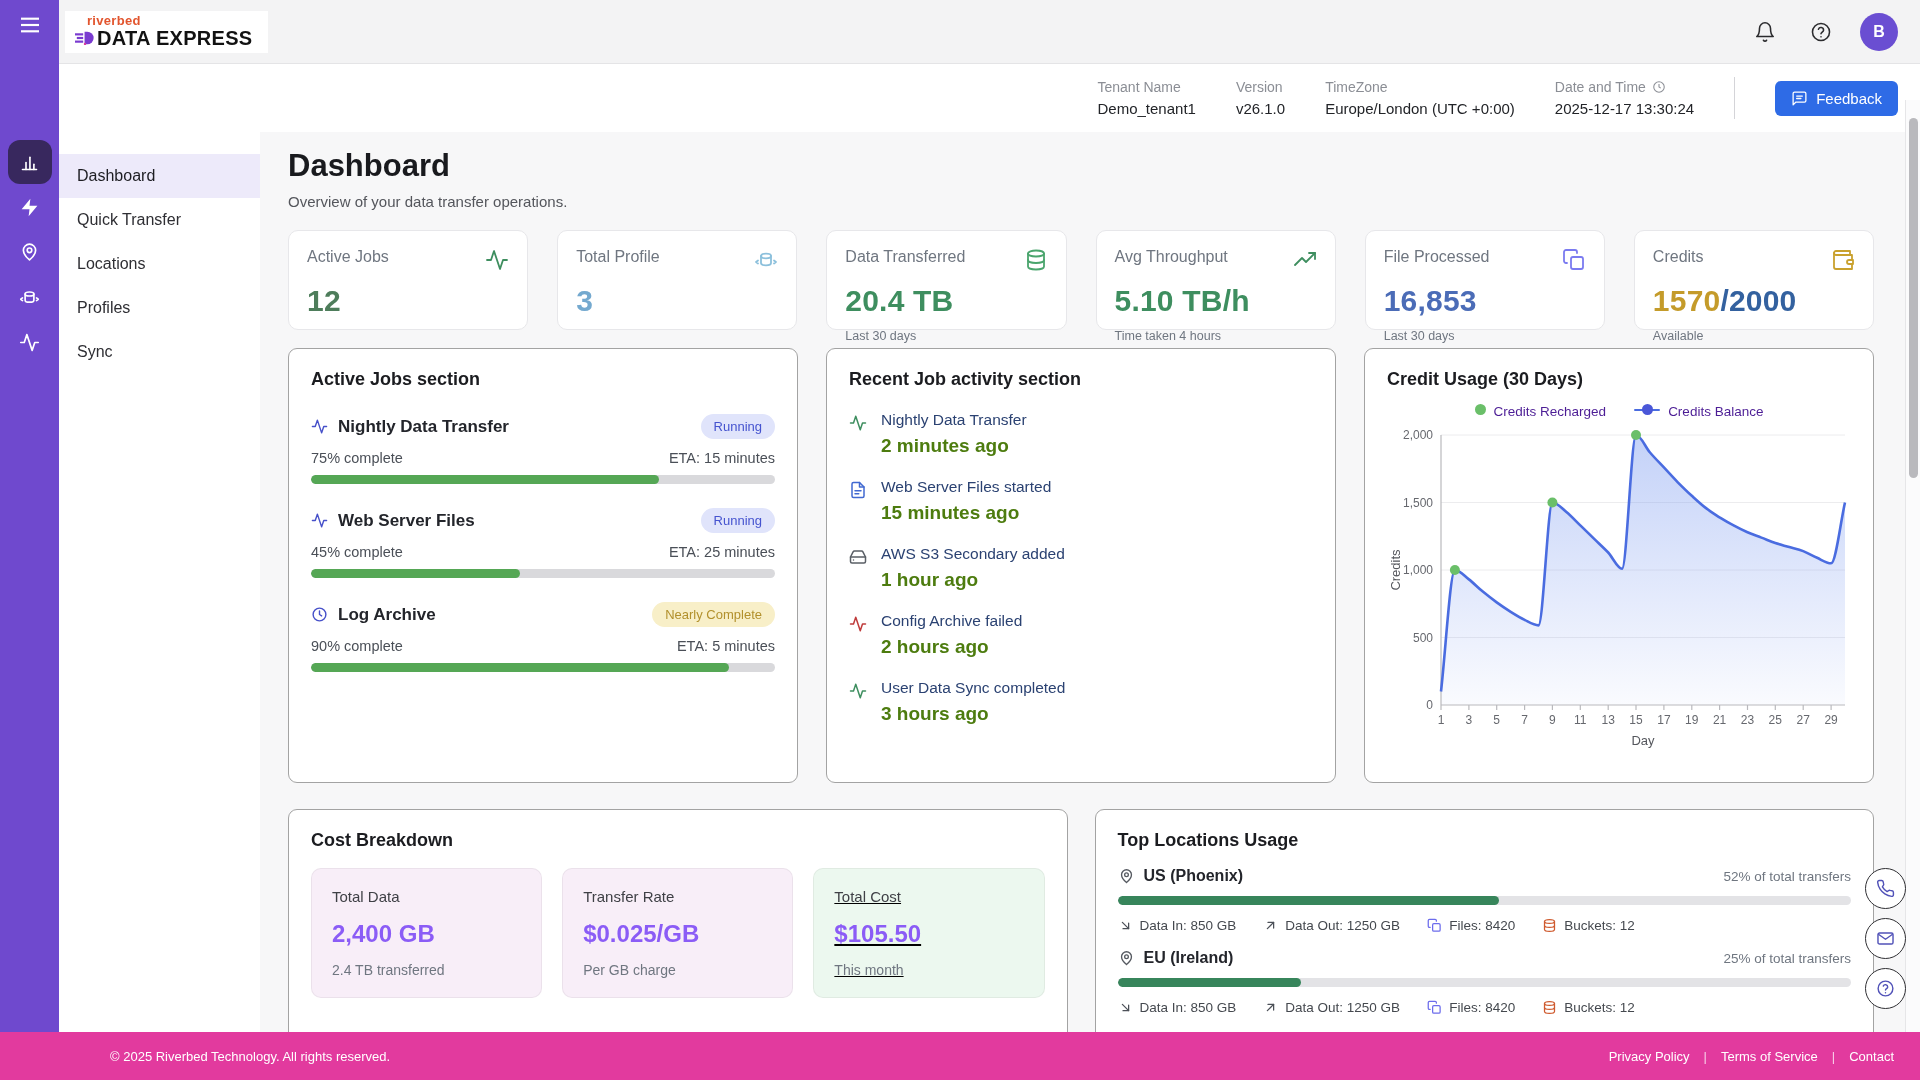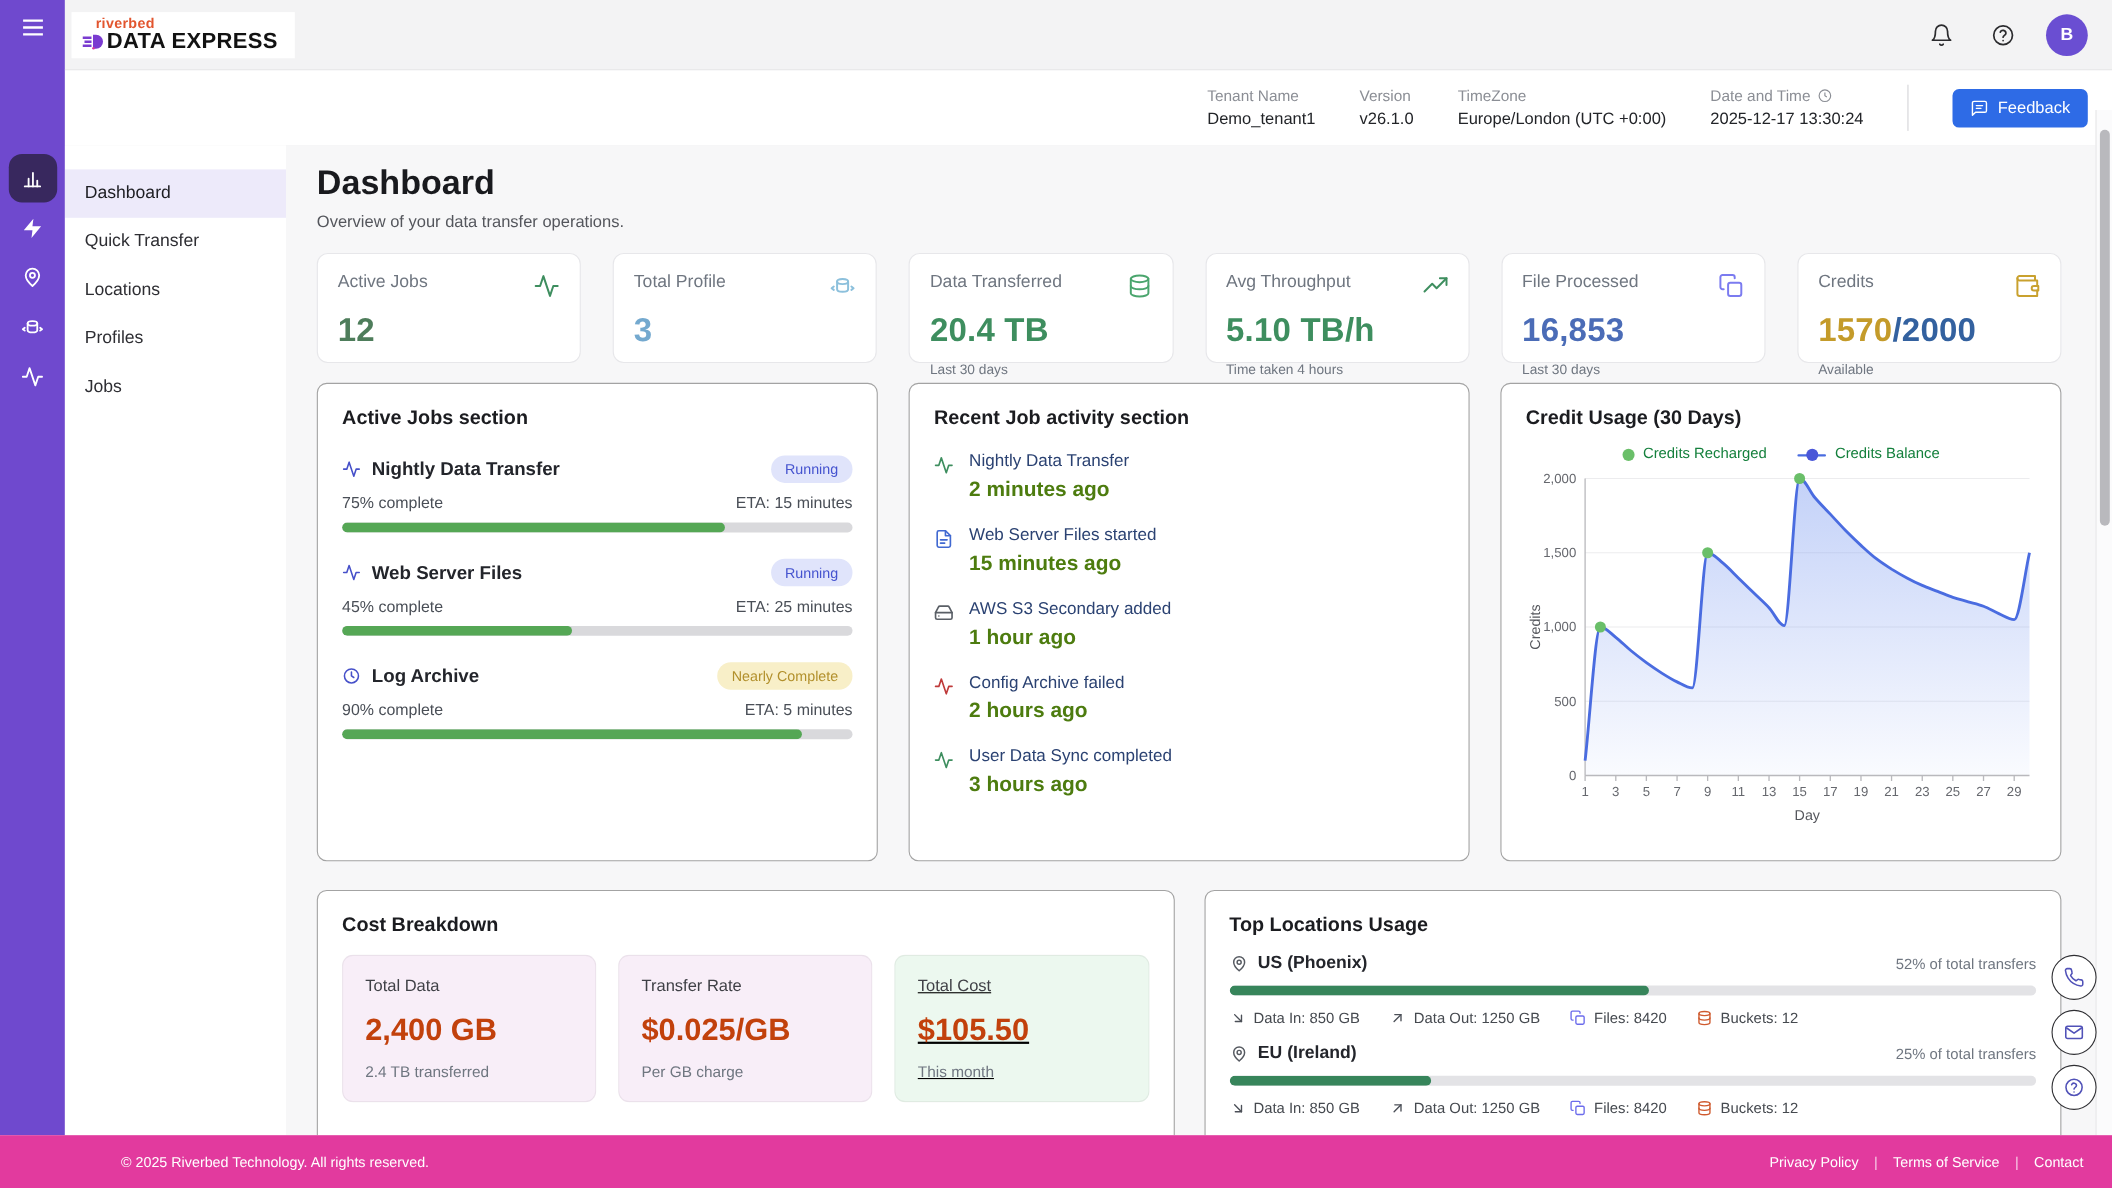--- a/index.html
+++ b/index.html
@@ -75,33 +75,33 @@
   .pbar { height: 9px; background: #d9d9dc; border-radius: 5px; margin-top: 9px; overflow: hidden; }
   .pbar i { display: block; height: 100%; background: #55a755; border-radius: 5px; }
 
   .activity-item { display: flex; gap: 14px; margin-top: 21px; }
   .activity-item svg { width: 18px; height: 18px; fill: none; stroke-width: 2; stroke-linecap: round; stroke-linejoin: round; margin-top: 3px; flex-shrink: 0; }
   .ic-green { stroke: #3e8e5f; } .ic-blue { stroke: #4169d1; } .ic-gray { stroke: #5a5f66; } .ic-red { stroke: #bf3b3b; }
   .activity-title { font-size: 15.5px; color: #2b4272; font-weight: 500; }
   .activity-time { font-size: 19px; color: #4d7c0f; margin-top: 6px; font-weight: bold; }
 
   .legend { display: flex; justify-content: center; gap: 28px; margin-top: 14px; align-items: center; }
-  .legend-item { display: flex; align-items: flex-end; gap: 8px; font-size: 13.5px; color: #15803d; }
+  .legend-item { display: flex; align-items: flex-start; gap: 8px; font-size: 13.5px; color: #4c1d95; }
   .dot { width: 11px; height: 11px; border-radius: 50%; background: #6abf69; }
   .line-dot { width: 26px; height: 11px; position: relative; }
   .line-dot:before { content: ""; position: absolute; left: 0; right: 0; top: 4.5px; height: 2.5px; background: #4a6ce0; border-radius: 2px; }
   .line-dot:after { content: ""; position: absolute; left: 8px; top: 0; width: 11px; height: 11px; border-radius: 50%; background: #4a57d8; }
   #credit-chart { display: block; margin: 4px auto 0; }
 
   .row3 { display: flex; gap: 27px; margin-top: 26px; }
   .row3 .panel { flex: 1; height: 320px; min-width: 0; }
   .tiles { display: flex; gap: 20px; margin-top: 17px; }
   .tile { flex: 1; border-radius: 10px; padding: 19px 20px; border: 1px solid rgba(0,0,0,.05); }
   .tile-label { font-size: 15px; color: #3f4046; }
-  .tile-value { font-size: 28px; font-weight: 700; color: #c2410c; margin-top: 15px; }
+  .tile-value { font-size: 24px; font-weight: 700; color: #8b5cf6; margin-top: 15px; }
   .tile-sub { font-size: 14px; color: #6f7680; margin-top: 14px; }
 
   .loc { margin-top: 16px; }
   .loc-head { display: flex; align-items: center; gap: 9px; }
   .loc-head svg { width: 17px; height: 17px; stroke: #565a61; fill: none; stroke-width: 1.9; }
   .loc-name { font-size: 16px; font-weight: 700; color: #23252b; }
   .loc-share { margin-left: auto; font-size: 13.5px; color: #6f7680; }
   .loc-bar { height: 9px; background: #e3e3e6; border-radius: 5px; margin-top: 11px; overflow: hidden; }
   .loc-bar i { display: block; height: 100%; background: #37855b; border-radius: 5px; }
   .metrics { display: flex; gap: 27px; margin-top: 13px; }
@@ -243,21 +243,21 @@
       </button>
     </div>
 
     <div class="body-row">
 
       <nav class="sidenav">
         <div class="nav-item active">Dashboard</div>
         <div class="nav-item">Quick Transfer</div>
         <div class="nav-item">Locations</div>
         <div class="nav-item">Profiles</div>
-        <div class="nav-item">Jobs</div>
+        <div class="nav-item">Sync</div>
       </nav>
 
       <main class="content">
         <h1 class="page-title">Dashboard</h1>
         <p class="page-subtitle">Overview of your data transfer operations.</p>
 
         <div class="stats-row">
           <div class="stat-card">
             <div class="stat-top">
                 <span>Active Jobs</span>

